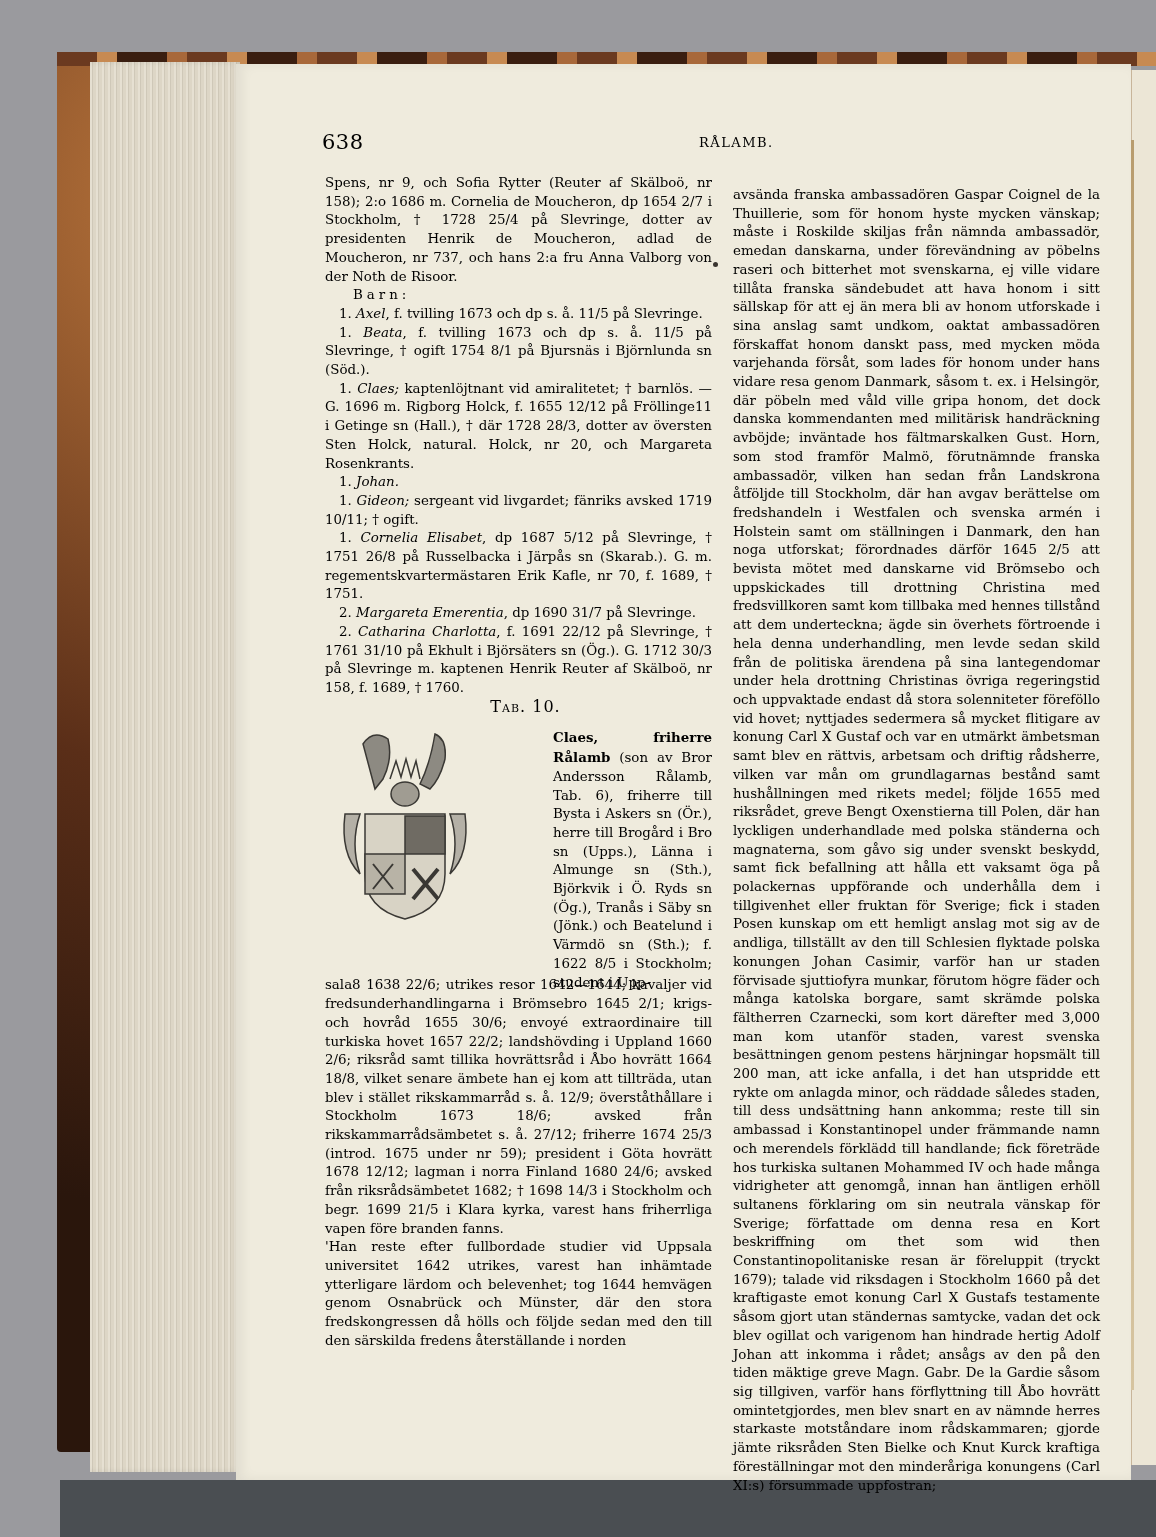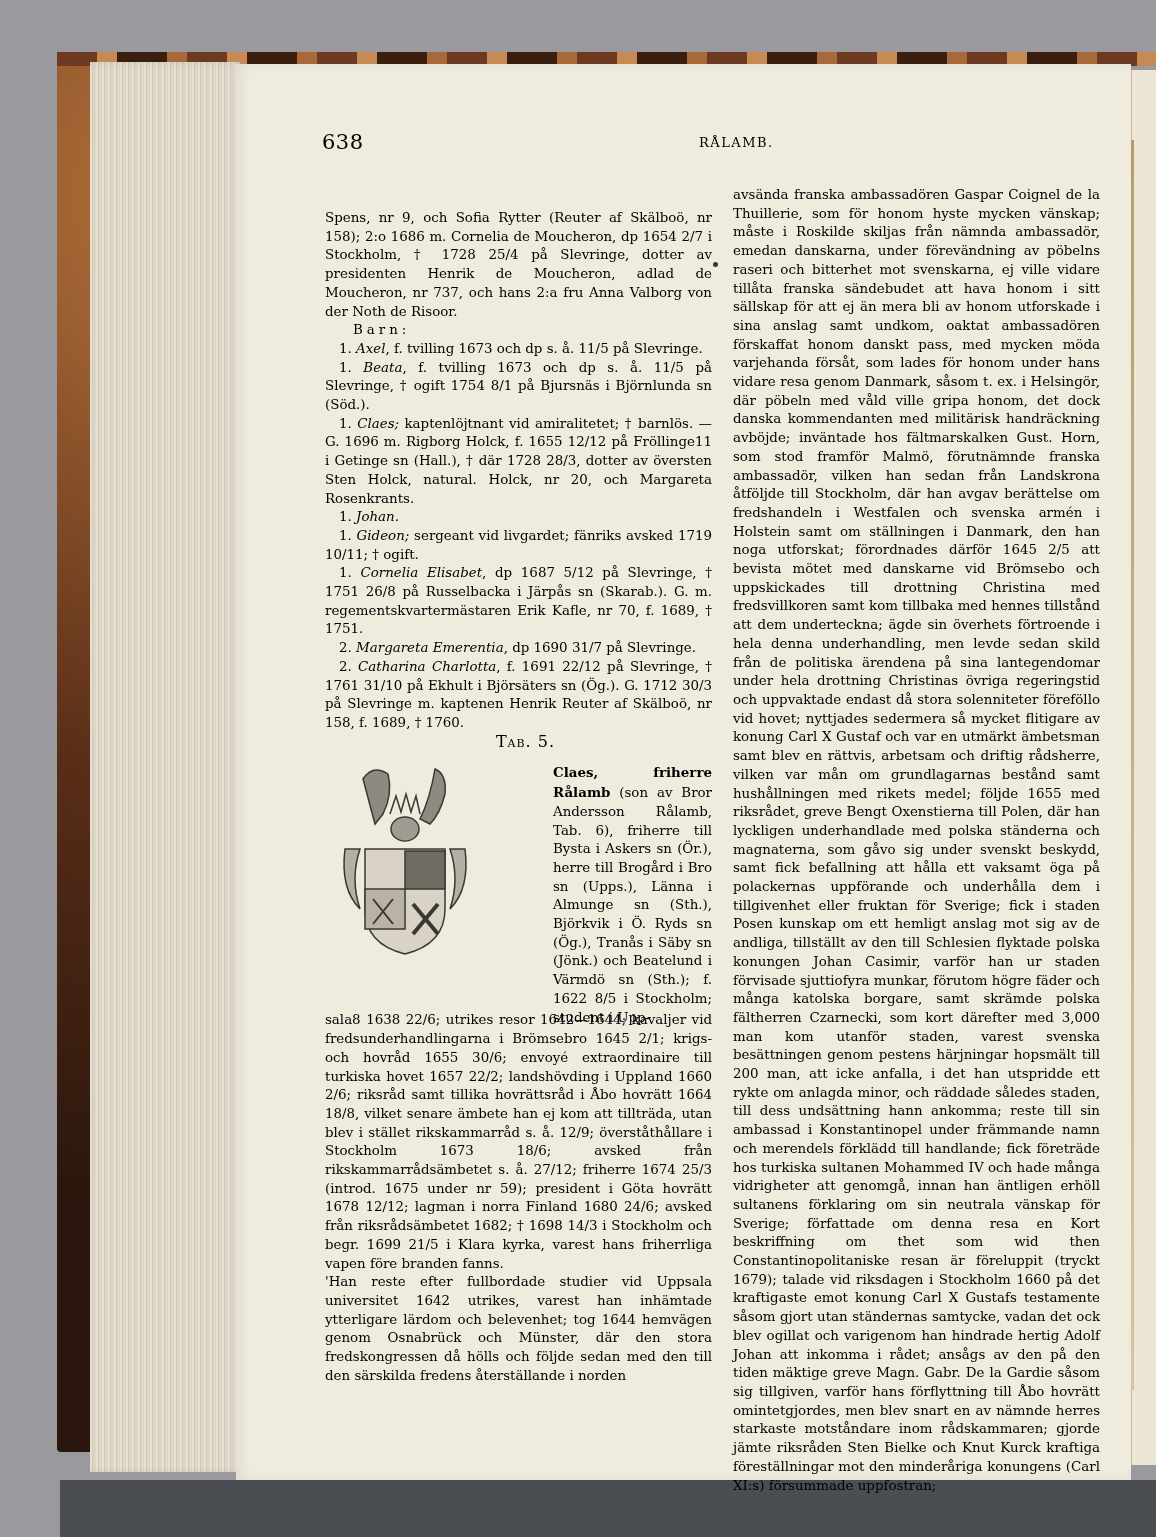--- a/index.html
+++ b/index.html
@@ -40,21 +40,21 @@
   .running-head {
     position:absolute; top:132px; font-size:18px; letter-spacing:0.5px;
   }
   .page-num { left:322px; font-size:21px; top:130px; }
   .head-title { left:699px; font-size:13px; letter-spacing:1.5px; top:135px; }
   .col {
     position:absolute; font-size:13.4px; line-height:18.7px; text-align:justify;
   }
   .col p { margin:0; text-indent:14px; }
   .col p.noindent { text-indent:0; }
-  .col-left { left:325px; top:174px; width:387px;margin-top:35px; }
+  .col-left { left:325px; top:174px; width:387px; }
   .col-right { left:733px; top:174px; width:367px;margin-top:12px; }
   .barn { text-indent:28px !important; letter-spacing:4px; }
   .tab-heading {
     text-align:center; font-size:16px; letter-spacing:1px; margin:12px 0 10px 0; text-indent:0;
     font-variant:small-caps;
   }
   .coat-block { position:relative; height:260px; }
   .coat {
     position:absolute; left:10px; top:8px; width:140px; height:200px;
   }
@@ -95,21 +95,21 @@
 
   <p><span>1.</span> <span class="it">Axel</span><span>, f. tvilling 1673 och dp s. å. 11/5 på Slevringe.</span></p>
   <p><span>1.</span> <span class="it">Beata</span><span>, f. tvilling 1673 och dp s. å. 11/5 på Slevringe, † ogift 1754 8/1 på Bjursnäs i Björnlunda sn (Söd.).</span></p>
   <p><span>1.</span> <span class="it">Claes;</span><span> kaptenlöjtnant vid amiralitetet; † barnlös. — G. 1696 m. Rigborg Holck, f. 1655 12/12 på Fröllinge11 i Getinge sn (Hall.), † där 1728 28/3, dotter av översten Sten Holck, natural. Holck, nr 20, och Margareta Rosenkrants.</span></p>
   <p><span>1.</span> <span class="it">Johan.</span><span></span></p>
   <p><span>1.</span> <span class="it">Gideon;</span><span> sergeant vid livgardet; fänriks avsked 1719 10/11; † ogift.</span></p>
   <p><span>1.</span> <span class="it">Cornelia Elisabet</span><span>, dp 1687 5/12 på Slevringe, † 1751 26/8 på Russelbacka i Järpås sn (Skarab.). G. m. regementskvartermästaren Erik Kafle, nr 70, f. 1689, † 1751.</span></p>
   <p><span>2.</span> <span class="it">Margareta Emerentia</span><span>, dp 1690 31/7 på Slevringe.</span></p>
   <p><span>2.</span> <span class="it">Catharina Charlotta</span><span>, f. 1691 22/12 på Slevringe, † 1761 31/10 på Ekhult i Björsäters sn (Ög.). G. 1712 30/3 på Slevringe m. kaptenen Henrik Reuter af Skälboö, nr 158, f. 1689, † 1760.</span></p>
 
-  <p class="tab-heading">Tab. 5.</p>
+  <p class="tab-heading">Tab. 10.</p>
 
   <div class="coat-block">
     <svg class="coat" viewBox="0 0 140 200">
       <g fill="none" stroke="#3a3834" stroke-width="1.5">
         <path d="M28 20 q10 -15 25 -5 q5 20 -5 40 l-8 10 z" fill="#8d8a82"></path>
         <path d="M100 10 q12 5 10 25 q-5 20 -15 30 l-10 -5 q10 -20 15 -50z" fill="#8d8a82"></path>
         <path d="M55 55 l6 -18 l5 16 l5 -18 l5 18 l5 -16 l4 18"></path>
         <ellipse cx="70" cy="70" rx="14" ry="12" fill="#a09c92"></ellipse>
         <path d="M10 90 q-5 40 15 60 q-10 -30 0 -60 z" fill="#b4b0a6"></path>
         <path d="M130 90 q5 40 -15 60 q10 -30 0 -60 z" fill="#b4b0a6"></path>

